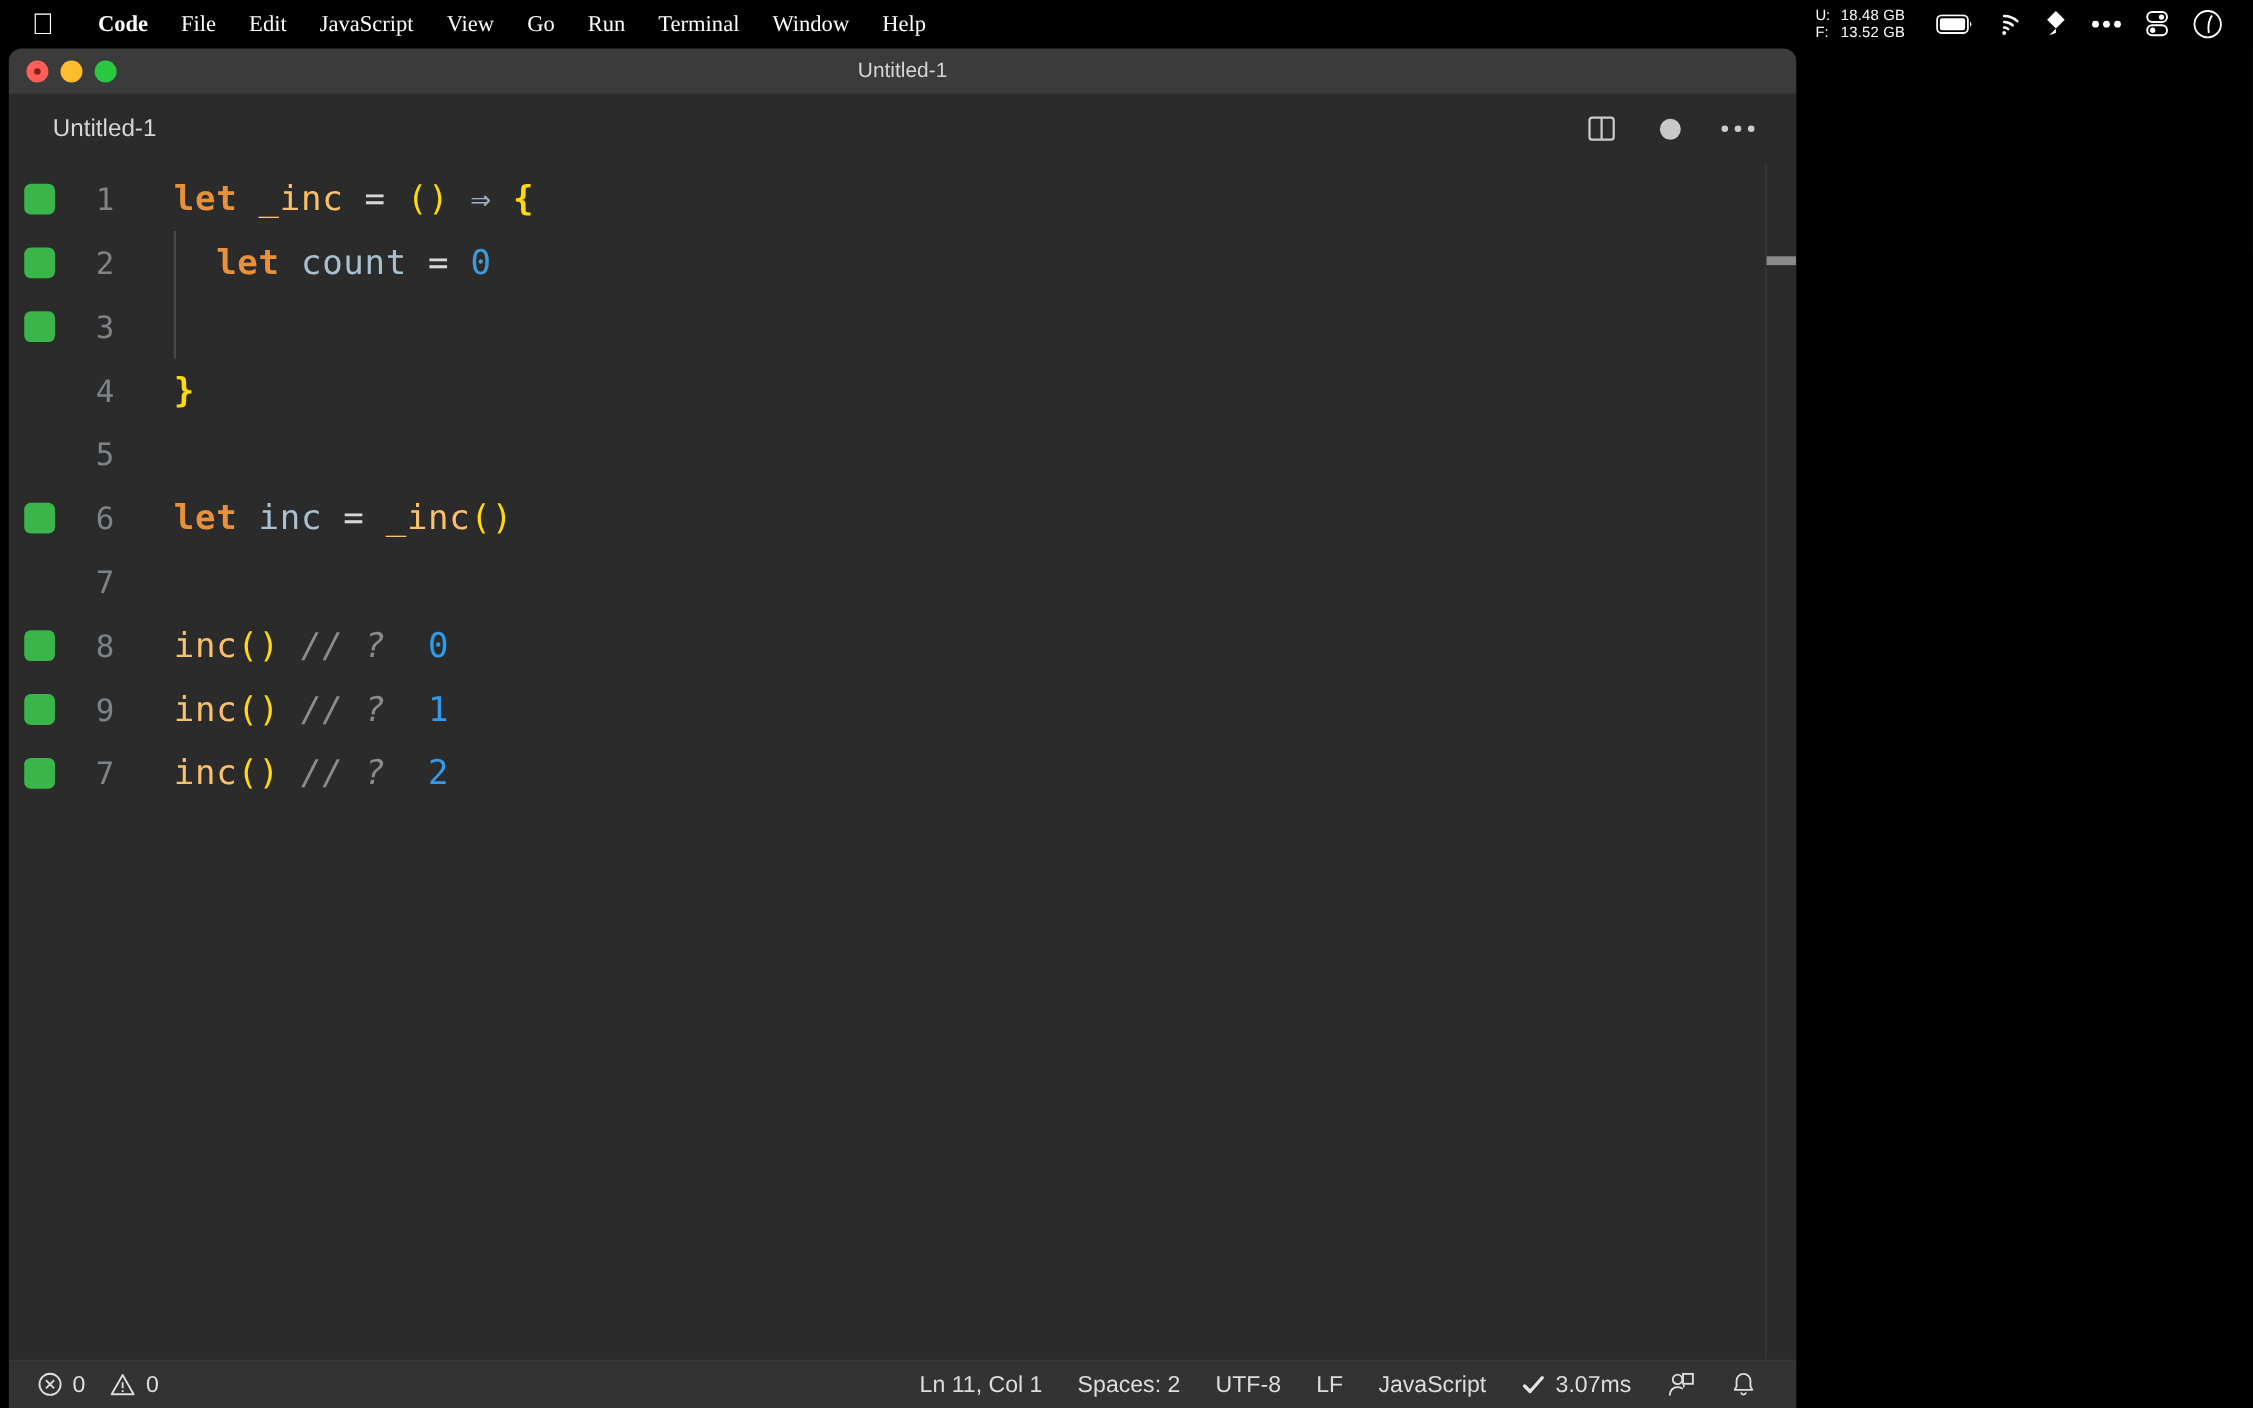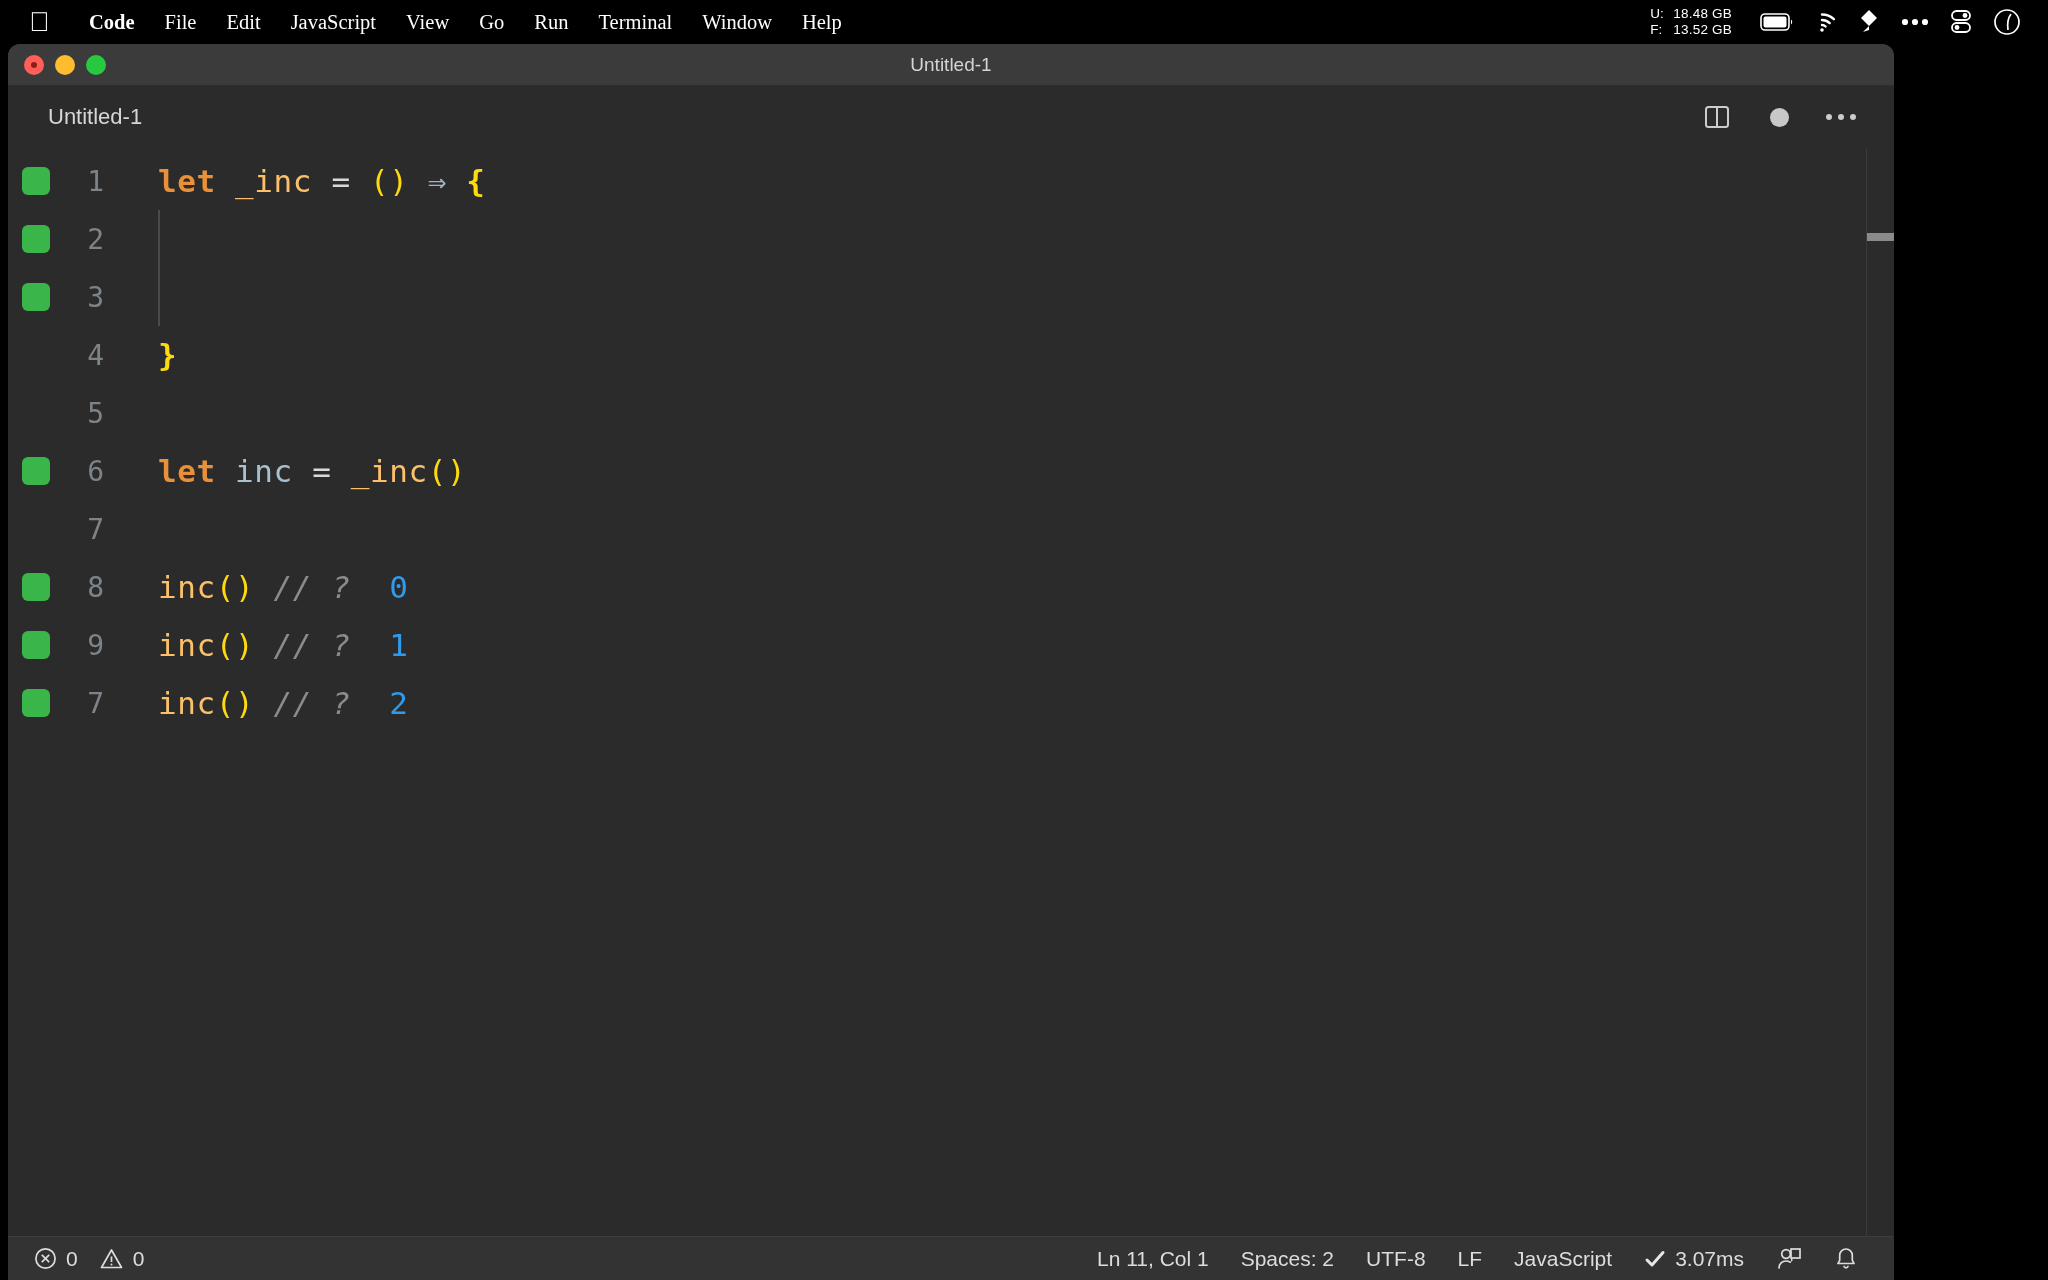--- a/index.html
+++ b/index.html
@@ -37,21 +37,21 @@
   .mem-row{ display:flex; gap:9px; }
   .mem-row .lbl{ width:14px; display:inline-block; }
   .mem-row .val{ letter-spacing:0.2px; }
   .tray-icon{
     width:46px; height:44px; display:flex; align-items:center; justify-content:center;
     color:#fff;
   }
 
   
   .window{
-    position:absolute; left:8px; top:44px; width:1886px; height:1236px;
+    position:absolute; left:8px; top:44px; width:1625px; height:1236px;
     background:#2b2b2b;
     border-radius:12px 12px 0 0;
     overflow:hidden;
     display:flex; flex-direction:column;
   }
   .titlebar{
     height:42px; background:#3b3b3b; position:relative; flex:0 0 42px;
     display:flex; align-items:center;
     border-bottom:1px solid #2e2e2e;
   }
@@ -273,20 +273,21 @@
           <div class="lnum">1</div>
           <div class="code-cell">
             <div class="code"><span class="t-kw">let</span><span class="t-op"> </span><span class="t-fn">_inc</span><span class="t-op"> </span><span class="t-op">=</span><span class="t-op"> </span><span class="t-paren-y">()</span><span class="t-op"> </span><span class="t-arrow">⇒</span><span class="t-op"> </span><span class="t-brace-y">{</span></div>
           </div>
         </div>
         <div class="line">
           <div class="breakpt"></div>
           <div class="lnum">2</div>
           <div class="code-cell">
             <div class="indent-guide"></div>
+            <div class="code"><span class="t-op">  </span><span class="t-kw">let</span><span class="t-op"> </span><span class="t-var">count</span><span class="t-op"> </span><span class="t-op">=</span><span class="t-op"> </span><span class="t-num">0</span></div>
           </div>
         </div>
         <div class="line">
           <div class="breakpt"></div>
           <div class="lnum">3</div>
           <div class="code-cell">
             <div class="indent-guide"></div>
           </div>
         </div>
         <div class="line">

